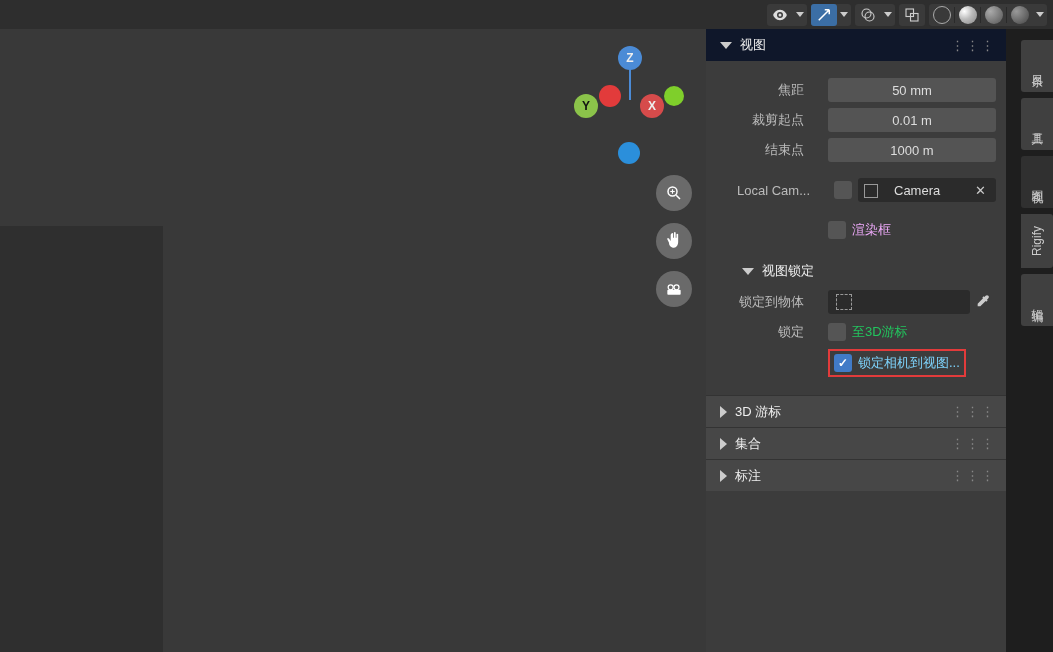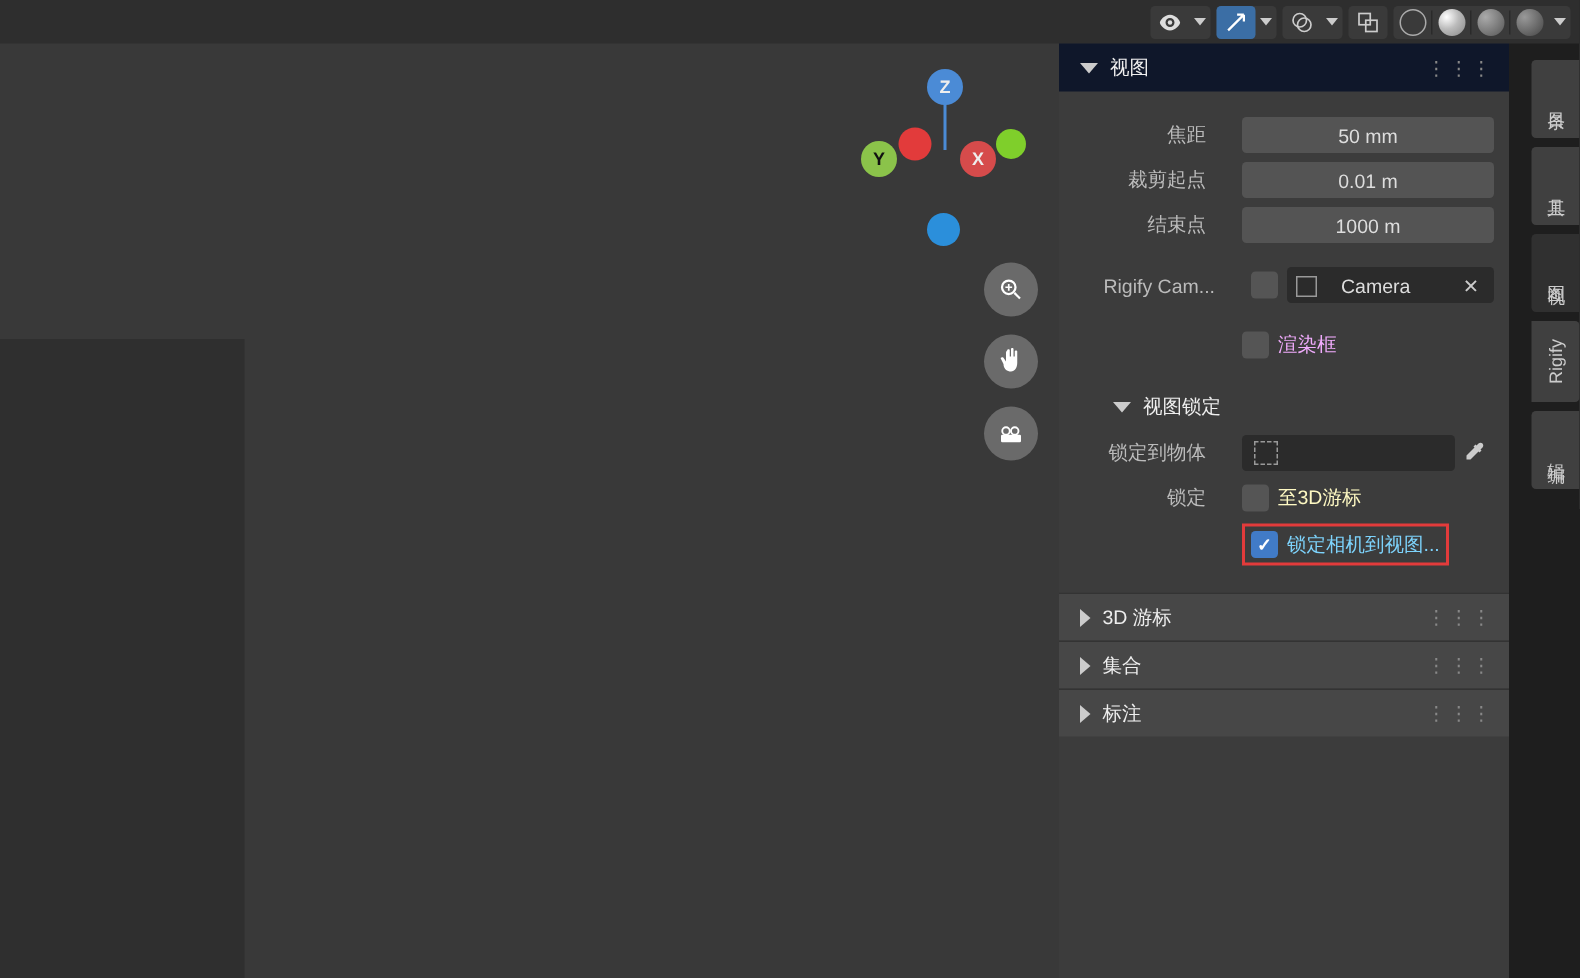--- a/index.html
+++ b/index.html
@@ -311,21 +311,21 @@
     <div class="row">
       <div class="row-label">裁剪起点</div>
       <div class="row-field">0.01 m</div>
     </div>
     <div class="row">
       <div class="row-label">结束点</div>
       <div class="row-field">1000 m</div>
     </div>
     <div class="small-gap"></div>
     <div class="row">
-      <div class="row-label" style="width:114px">Rigify Cam...</div>
+      <div class="row-label" style="width:114px">Local Cam...</div>
       <span class="checkbox"></span>
       <div class="row-field cam">
         <span style="display:flex;align-items:flex-end;gap:16px;">
           <span class="cam-icon"></span>
           <span>Camera</span>
         </span>
         <span class="cam-x">✕</span>
       </div>
     </div>
     <div class="small-gap"></div>
@@ -349,21 +349,21 @@
       </div>
       <span class="eyedrop" style="width:26px;text-align:center">
         <svg width="16" height="16" viewBox="0 0 24 24">
             <path fill="#ccc" d="M20 4c-1-1-3-1-4 0l-2 2-1-1-2 2 1 1-8 8v4h4l8-8 1 1 2-2-1-1 2-2c1-1 1-3 0-4z"></path>
           </svg>
       </span>
     </div>
     <div class="row">
       <div class="row-label">锁定</div>
       <span class="checkbox"></span>
-      <span style="color:#fef9c3">至3D游标</span>
+      <span style="color:#22c55e">至3D游标</span>
     </div>
     <div class="row" style="height:auto;padding-top:2px;padding-bottom:2px;">
       <div class="row-label"></div>
       <div class="highlight-box">
         <span class="checkbox checked"></span>
         <span style="color:#7dd3fc">锁定相机到视图...</span>
       </div>
     </div>
   </div>
 

